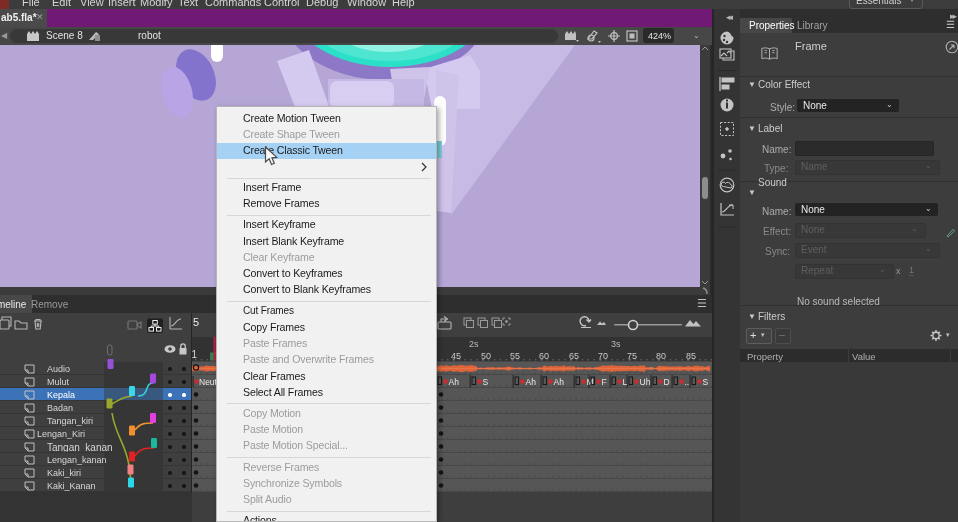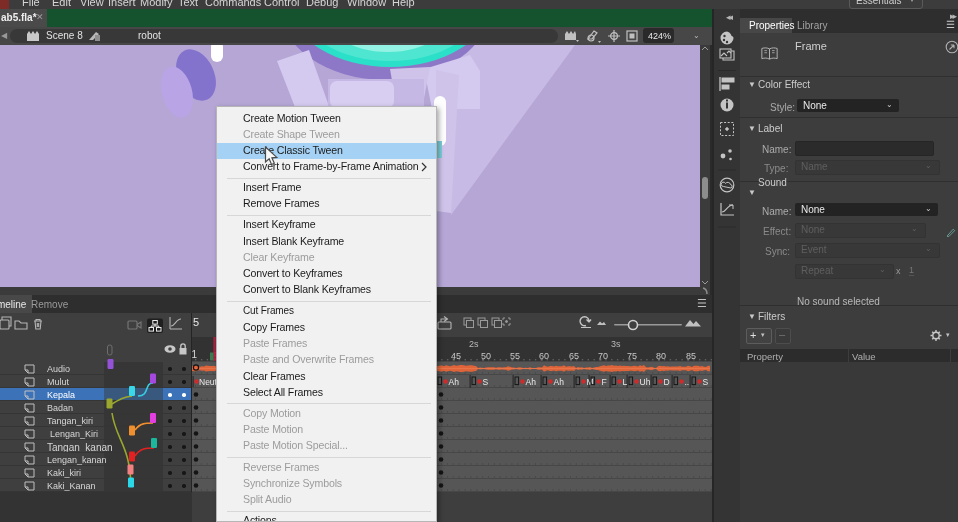--- a/index.html
+++ b/index.html
@@ -22,21 +22,21 @@
   <div class="tx" style="left:205px;top:-4px;font-size:11px;color:#d6d6d6;">Commands</div>
   <div class="tx" style="left:264px;top:-4px;font-size:11px;color:#d6d6d6;">Control</div>
   <div class="tx" style="left:306px;top:-4px;font-size:11px;color:#d6d6d6;">Debug</div>
   <div class="tx" style="left:347px;top:-4px;font-size:11px;color:#d6d6d6;">Window</div>
   <div class="tx" style="left:392px;top:-4px;font-size:11px;color:#d6d6d6;">Help</div>
   <div class="ab" style="left:849px;top:-7px;width:72px;height:14px;border:1px solid #5a5a5a;border-radius:3px;"></div>
   <div class="tx" style="left:856px;top:-5px;font-size:10px;color:#cccccc;">Essentials</div>
   <div class="tx" style="left:910px;top:-5px;font-size:8px;color:#aaaaaa;">▾</div>
 </div>
 
-<div class="ab" style="left:0;top:9px;width:958px;height:18px;background:#14532d;">
+<div class="ab" style="left:0;top:9px;width:958px;height:18px;background:#701a75;">
   <div class="ab" style="left:0;top:0;width:47px;height:18px;background:#4a4a4a;"></div>
   <div class="tx" style="left:1px;top:3px;font-size:10px;color:#efefef;font-weight:bold;">ab5.fla*</div>
   <div class="tx" style="left:36px;top:3px;font-size:9px;color:#9a9a9a;">✕</div>
 </div>
 
 <div class="ab" style="left:0;top:27px;width:958px;height:18px;background:#474747;">
   <div class="tx" style="left:1px;top:4px;font-size:8px;color:#999;">◀</div>
   <div class="ab" style="left:10px;top:2px;width:548px;height:14px;background:#383838;border-radius:7px;"></div>
   <svg class="ab" style="left:26px;top:3px;" width="14" height="12" viewBox="0 0 14 12">
     <rect x="1" y="4" width="12" height="7" fill="#c8c8c8"></rect>
@@ -322,21 +322,21 @@
       <path d="M1 6 L4 6 L4 9" fill="none" stroke="#c0c0c0" stroke-width="1"></path>
     </svg>
     <div class="tx" style="left:47px;top:121px;font-size:9px;color:#d6d6d6;">Tangan_kiri</div>
     <div class="ab" style="left:168px;top:124px;width:3.5px;height:3.5px;border-radius:50%;background:#161616;"></div>
     <div class="ab" style="left:182px;top:124px;width:3.5px;height:3.5px;border-radius:50%;background:#161616;"></div>
     <div class="ab" style="left:0;top:131.4px;width:191px;height:0.8px;background:#353535;"></div>
     <svg class="ab" style="left:24px;top:133.5px;" width="11" height="10" viewBox="0 0 11 10">
       <path d="M1 1 H10 V9 H4 L1 6 Z" fill="none" stroke="#c0c0c0" stroke-width="1"></path>
       <path d="M1 6 L4 6 L4 9" fill="none" stroke="#c0c0c0" stroke-width="1"></path>
     </svg>
-    <div class="tx" style="left:50px;top:134px;font-size:9px;color:#d6d6d6;">Lengan_Kiri</div>
+    <div class="tx" style="left:37px;top:134px;font-size:9px;color:#d6d6d6;">Lengan_Kiri</div>
     <div class="ab" style="left:168px;top:137px;width:3.5px;height:3.5px;border-radius:50%;background:#161616;"></div>
     <div class="ab" style="left:182px;top:137px;width:3.5px;height:3.5px;border-radius:50%;background:#161616;"></div>
     <div class="ab" style="left:0;top:144.4px;width:191px;height:0.8px;background:#353535;"></div>
     <svg class="ab" style="left:24px;top:146.5px;" width="11" height="10" viewBox="0 0 11 10">
       <path d="M1 1 H10 V9 H4 L1 6 Z" fill="none" stroke="#c0c0c0" stroke-width="1"></path>
       <path d="M1 6 L4 6 L4 9" fill="none" stroke="#c0c0c0" stroke-width="1"></path>
     </svg>
     <div class="tx" style="left:47px;top:147px;font-size:10px;color:#d6d6d6;">Tangan_kanan</div>
     <div class="ab" style="left:168px;top:150px;width:3.5px;height:3.5px;border-radius:50%;background:#161616;"></div>
     <div class="ab" style="left:182px;top:150px;width:3.5px;height:3.5px;border-radius:50%;background:#161616;"></div>
@@ -1499,21 +1499,20 @@
   <div class="ab" style="left:108px;top:340px;width:1px;height:13px;background:#3d3d3d;"></div>
   <div class="ab" style="left:210px;top:340px;width:1px;height:13px;background:#3d3d3d;"></div>
   <div class="ab" style="left:0;top:353px;width:218px;height:160px;background:#393939;"></div>
 </div>
 
 <div class="ab" style="left:216px;top:106px;width:221px;height:416px;background:#f1f1f1;border:1px solid #b6b6b6;box-shadow:2px 2px 5px rgba(0,0,0,0.35);box-sizing:border-box;overflow:hidden;">
     <div class="ab" style="left:0;top:35.80000000000001px;width:221px;height:16px;background:#a5d2f4;"></div>
     <div class="tx" style="left:26px;top:4.5px;font-size:10.6px;color:#1b1b1b;letter-spacing:-0.15px;">Create Motion Tween</div>
     <div class="tx" style="left:26px;top:20.6px;font-size:10.6px;color:#9c9c9c;letter-spacing:-0.15px;">Create Shape Tween</div>
     <div class="tx" style="left:26px;top:36.8px;font-size:10.6px;color:#1b1b1b;letter-spacing:-0.15px;">Create Classic Tween</div>
-    <div class="tx" style="left:26px;top:53.0px;font-size:10.6px;color:#1b1b1b;letter-spacing:-0.15px;">Convert to Frame-by-Frame Animation</div>
     <div class="ab" style="left:10px;top:70.5px;width:204px;height:1px;background:#d7d7d7;"></div>
     <div class="tx" style="left:26px;top:74.0px;font-size:10.6px;color:#1b1b1b;letter-spacing:-0.15px;">Insert Frame</div>
     <div class="tx" style="left:26px;top:90.3px;font-size:10.6px;color:#1b1b1b;letter-spacing:-0.15px;">Remove Frames</div>
     <div class="ab" style="left:10px;top:107.8px;width:204px;height:1px;background:#d7d7d7;"></div>
     <div class="tx" style="left:26px;top:111.4px;font-size:10.6px;color:#1b1b1b;letter-spacing:-0.15px;">Insert Keyframe</div>
     <div class="tx" style="left:26px;top:127.6px;font-size:10.6px;color:#1b1b1b;letter-spacing:-0.15px;">Insert Blank Keyframe</div>
     <div class="tx" style="left:26px;top:143.9px;font-size:10.6px;color:#9c9c9c;letter-spacing:-0.15px;">Clear Keyframe</div>
     <div class="tx" style="left:26px;top:160.2px;font-size:10.6px;color:#1b1b1b;letter-spacing:-0.15px;">Convert to Keyframes</div>
     <div class="tx" style="left:26px;top:176.4px;font-size:10.6px;color:#1b1b1b;letter-spacing:-0.15px;">Convert to Blank Keyframes</div>
     <div class="ab" style="left:10px;top:193.9px;width:204px;height:1px;background:#d7d7d7;"></div>

